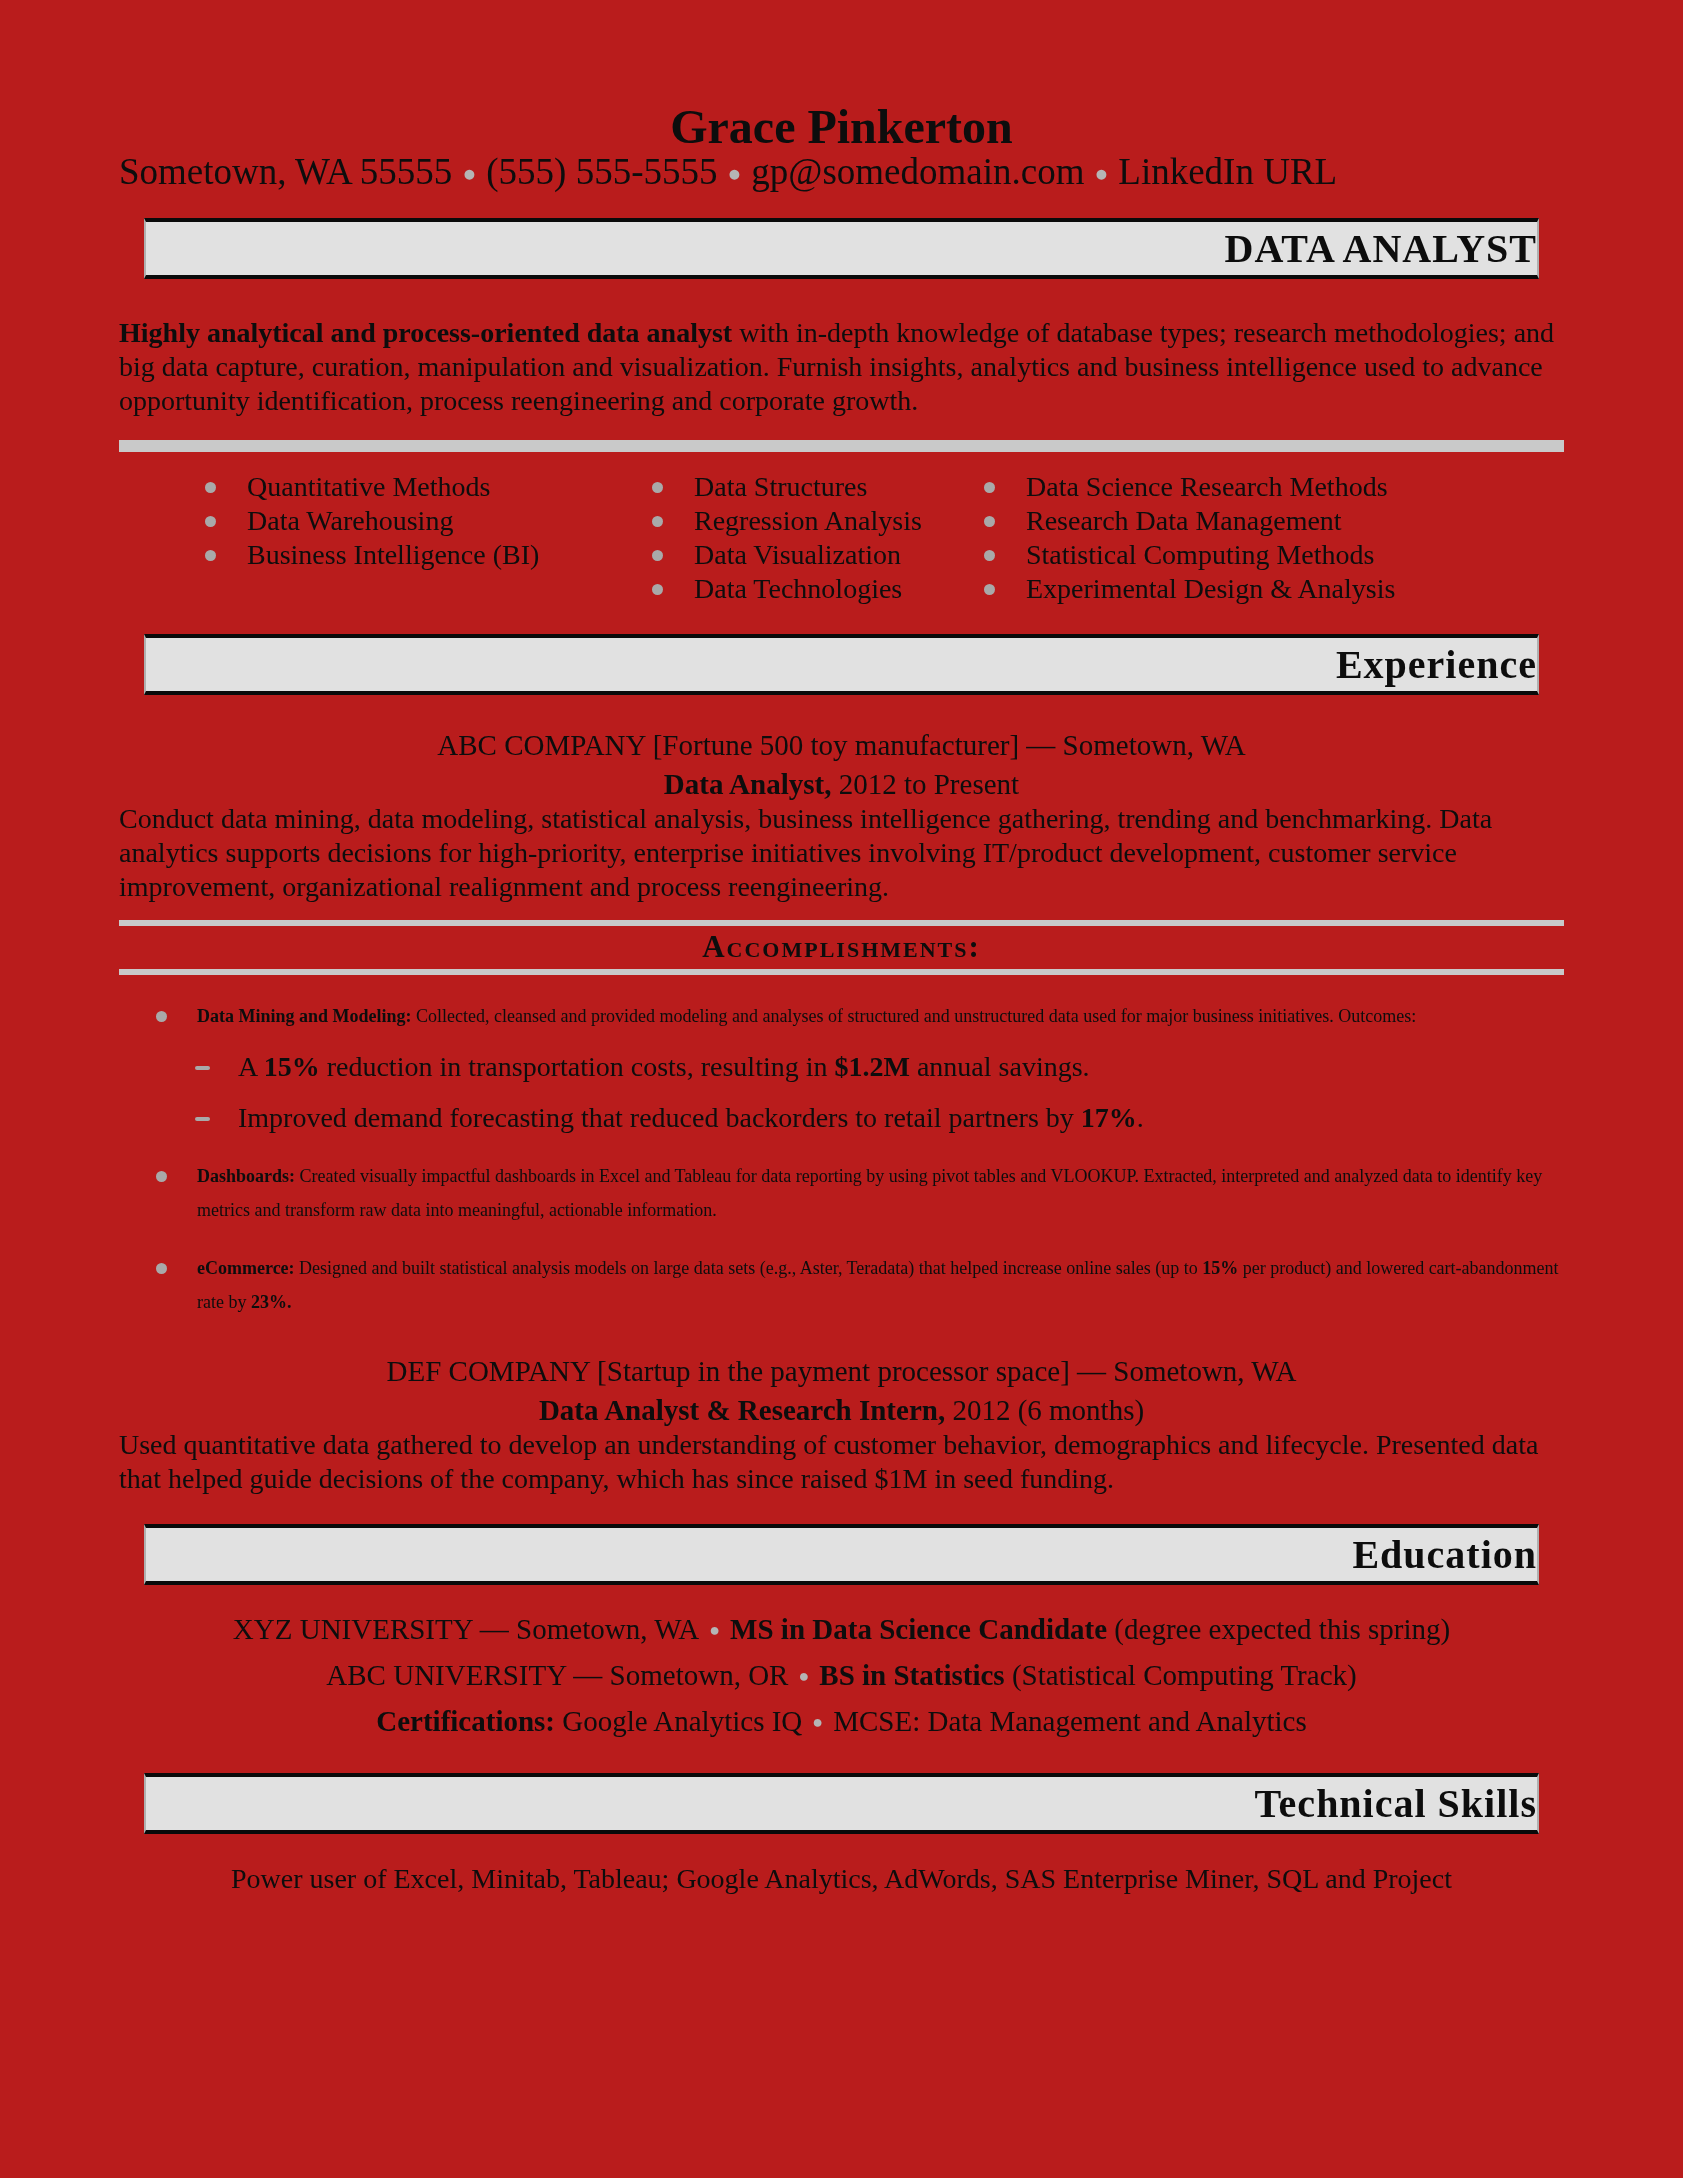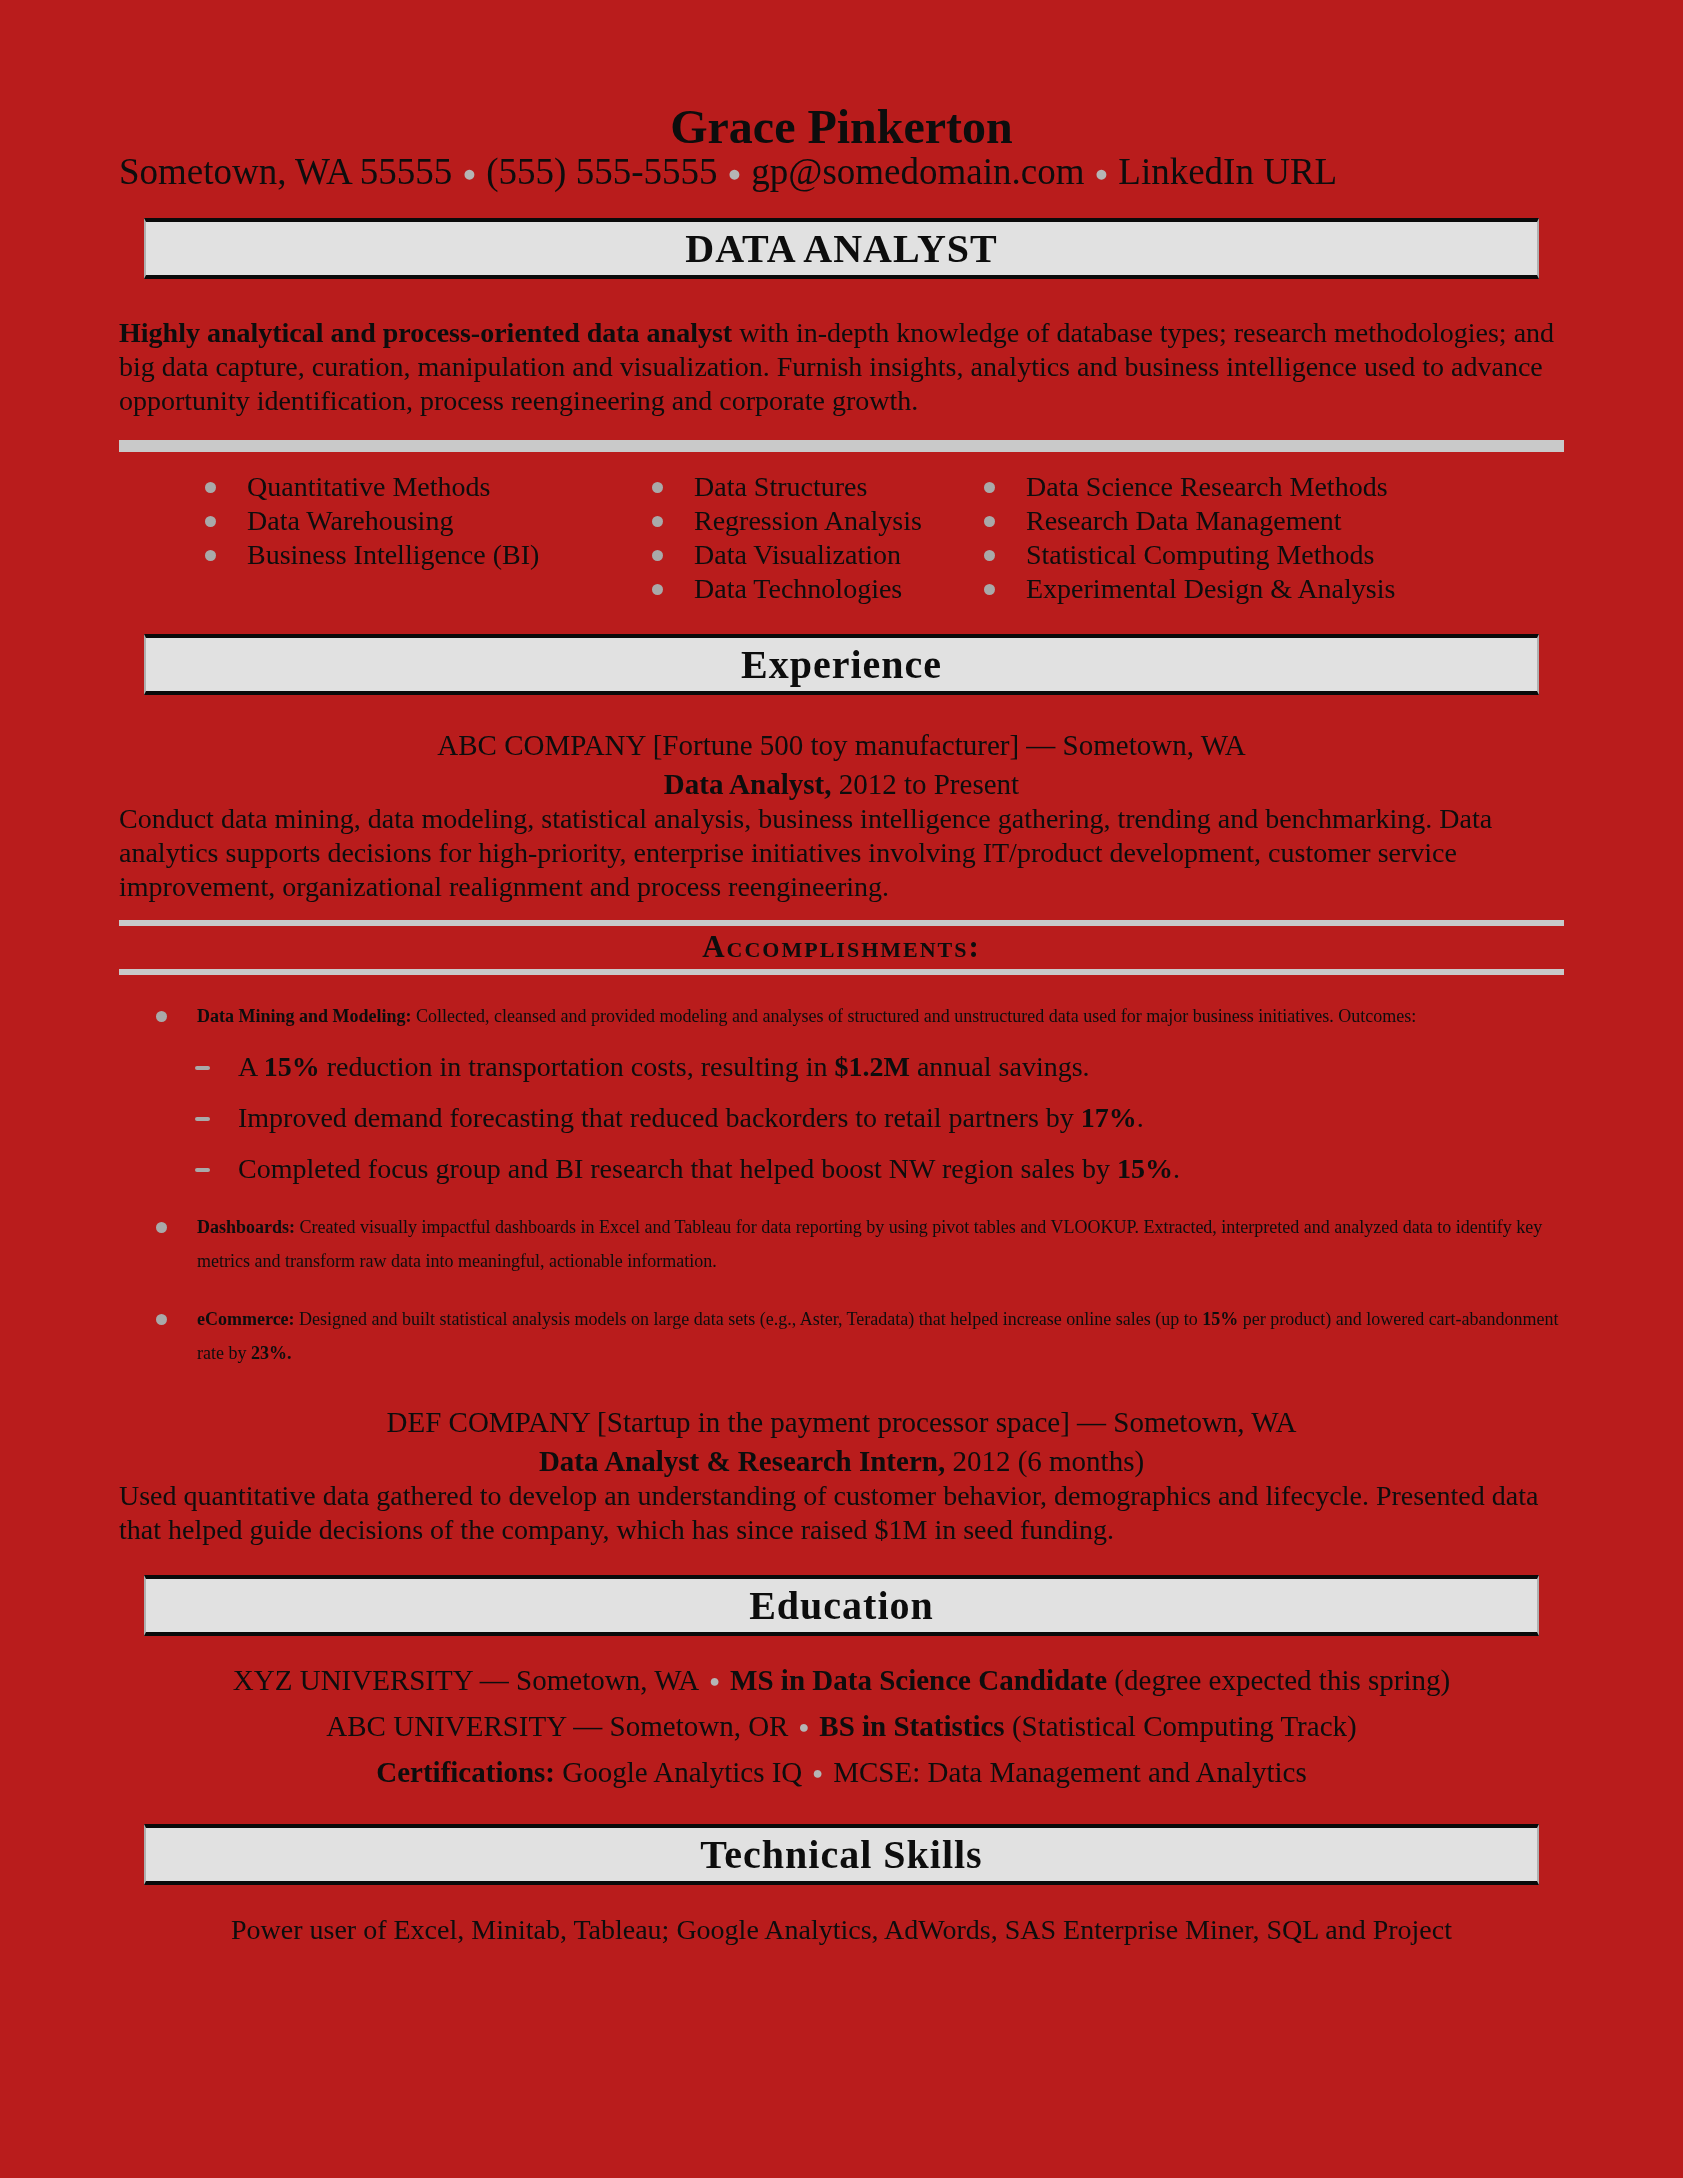--- a/index.html
+++ b/index.html
@@ -23,21 +23,21 @@
   }
   .contact{
     text-align:left;font-size:37px;line-height:36px;
   }
   .dot{color:var(--dot);font-size:0.62em;padding:0 10px;vertical-align:3px;}
   .banner{
     margin:0 25px;height:61px;background:var(--banner_bg);
     border-top:4px solid var(--banner_border);
     border-bottom:4px solid var(--banner_border);
     border-left:2px solid #b0b0b0;border-right:2px solid #b0b0b0;
-    text-align:center;font-weight:bold;font-size:40px;line-height:53px;
+    text-align:right;font-weight:bold;font-size:40px;line-height:53px;
     letter-spacing:1px;
   }
   .banner.first{margin-top:26px;}
   .para{font-size:28px;line-height:34px;text-align:left;}
   .summary{margin-top:37px;}
   .ruled-head{margin-top:22px;}
   .ruled-head.tight{margin-top:16px;}
   .rule{height:6px;background:var(--rule);}
   .subhead{
     text-align:center;font-weight:bold;font-variant:small-caps;
@@ -162,24 +162,20 @@
         <div class="bullet-text"><b>Data Mining and Modeling:</b><span> Collected, cleansed and provided modeling and analyses of structured and unstructured data used for major business initiatives. Outcomes:</span></div>
       </li>
       <li class="sub">
         <span class="dash"></span>
         <div class="sub-text"><span>A </span><b>15%</b><span> reduction in transportation costs, resulting in </span><b>$1.2M</b><span> annual savings.</span></div>
       </li>
       <li class="sub">
         <span class="dash"></span>
         <div class="sub-text"><span>Improved demand forecasting that reduced backorders to retail partners by </span><b>17%</b><span>.</span></div>
       </li>
-      <li class="sub">
-        <span class="dash"></span>
-        <div class="sub-text"><span>Completed focus group and BI research that helped boost NW region sales by </span><b>15%</b><span>.</span></div>
-      </li>
       <li class="bullet">
         <span class="gdot"></span>
         <div class="bullet-text"><b>Dashboards:</b><span> Created visually impactful dashboards in Excel and Tableau for data reporting by using pivot tables and VLOOKUP. Extracted, interpreted and analyzed data to identify key metrics and transform raw data into meaningful, actionable information.</span></div>
       </li>
       <li class="bullet">
         <span class="gdot"></span>
         <div class="bullet-text"><b>eCommerce:</b><span> Designed and built statistical analysis models on large data sets (e.g., Aster, Teradata) that helped increase online sales (up to </span><b>15%</b><span> per product) and lowered cart-abandonment rate by </span><b>23%.</b></div>
       </li>
     </ul>
 

